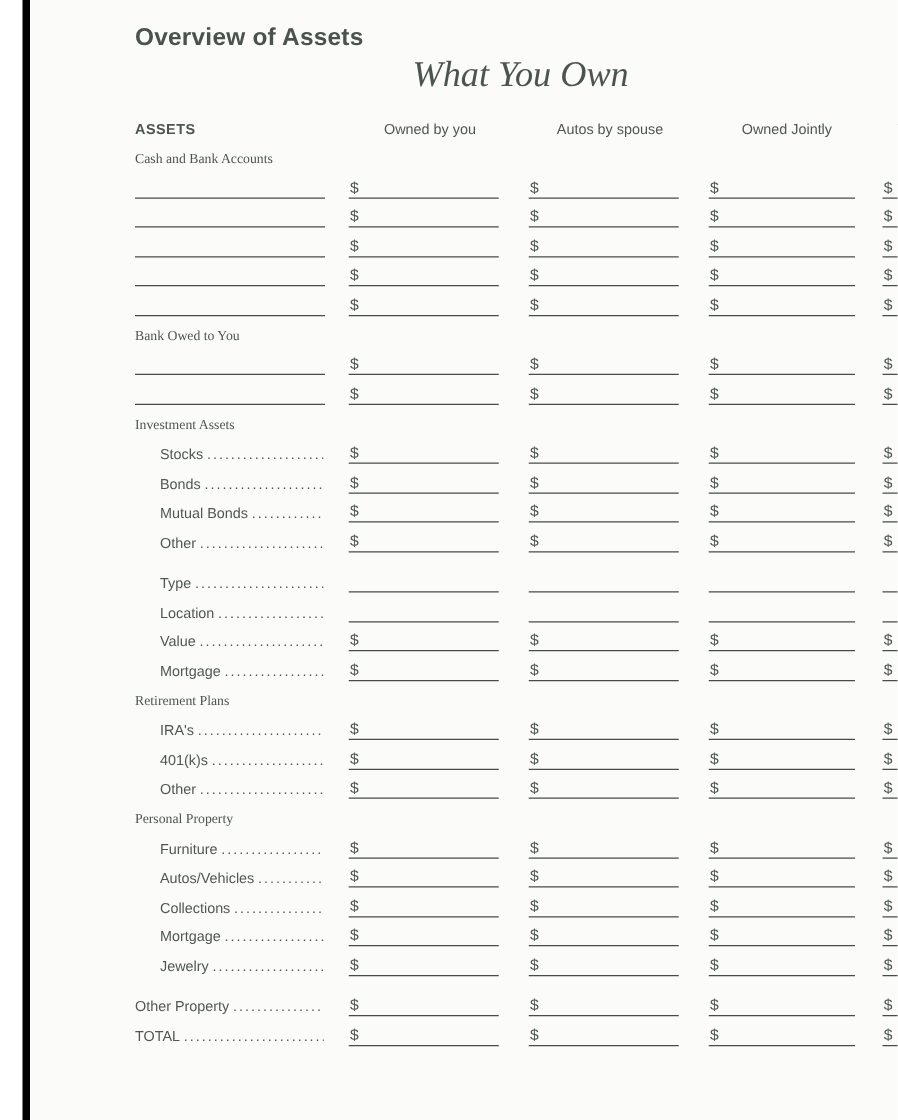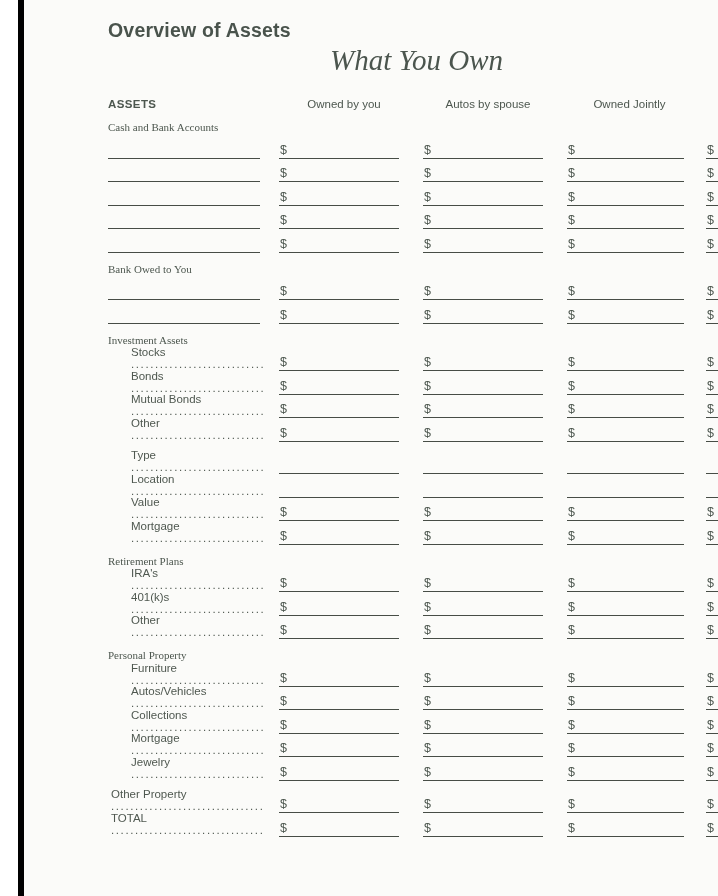--- a/index.html
+++ b/index.html
@@ -33,21 +33,21 @@
   #sections{margin-top:7px;}
   .section{margin-top:9px;}
   .sec-heading{font-size:11px;line-height:14px;color:#4d574f;margin-bottom:1px;font-family:Liberation Serif, serif;}
 
   .row{height:23.5px;align-items:end;}
 
   
   .lfield{border-bottom:1px solid #474d46;margin-right:5px;height:17px;}
 
   
-  .lcell{display:flex;align-items:baseline;padding-bottom:1px;overflow:hidden;flex-direction:column;}
+  .lcell{display:flex;align-items:baseline;padding-bottom:1px;overflow:hidden;}
   .lcell.indent{padding-left:20px;}
   .lcell .lbl{font-size:11.5px;color:#4f5850;white-space:nowrap;}
   .lcell .leader{
     flex:1;overflow:hidden;white-space:nowrap;margin:0 6px 0 3px;
     color:#4f5850;font-size:11.5px;
   }
   .lcell .leader::after{
     content:"......................................................................";
     letter-spacing:1.6px;
   }

